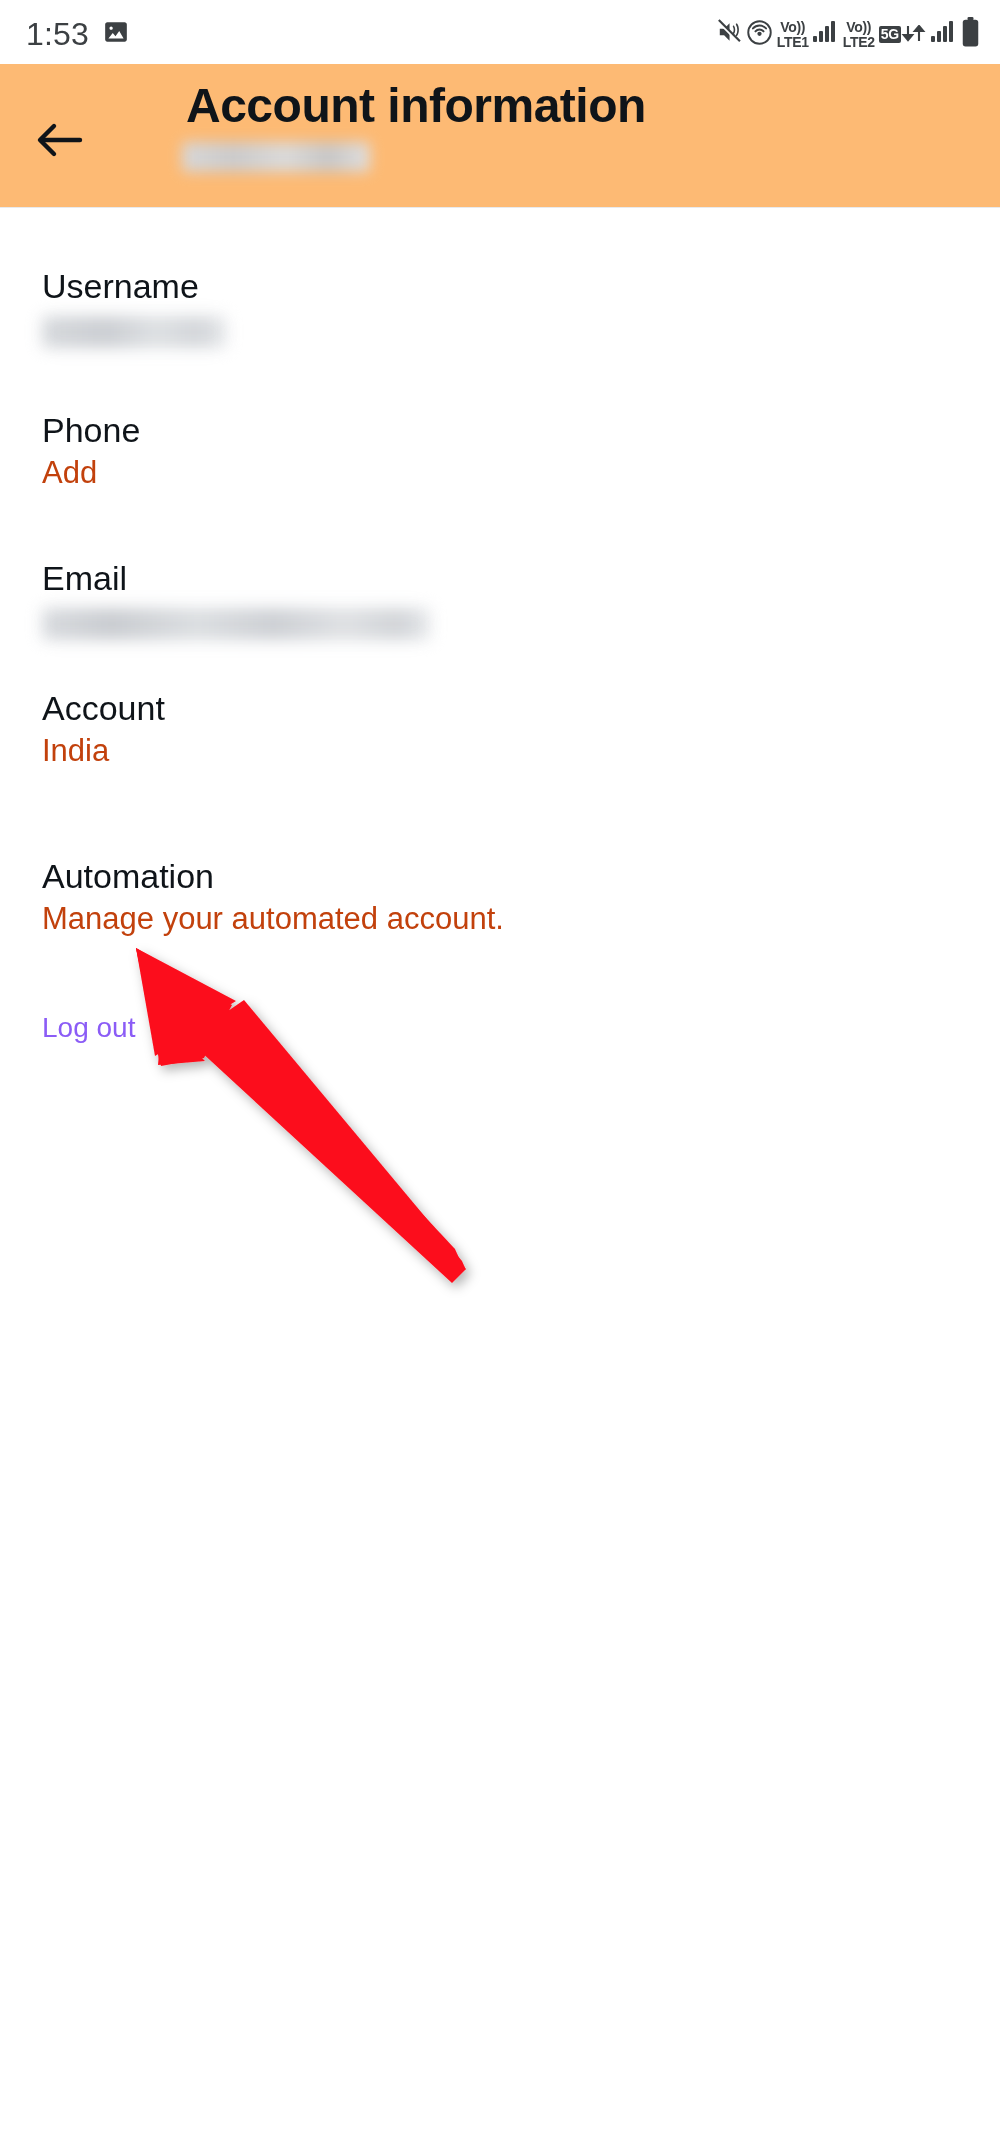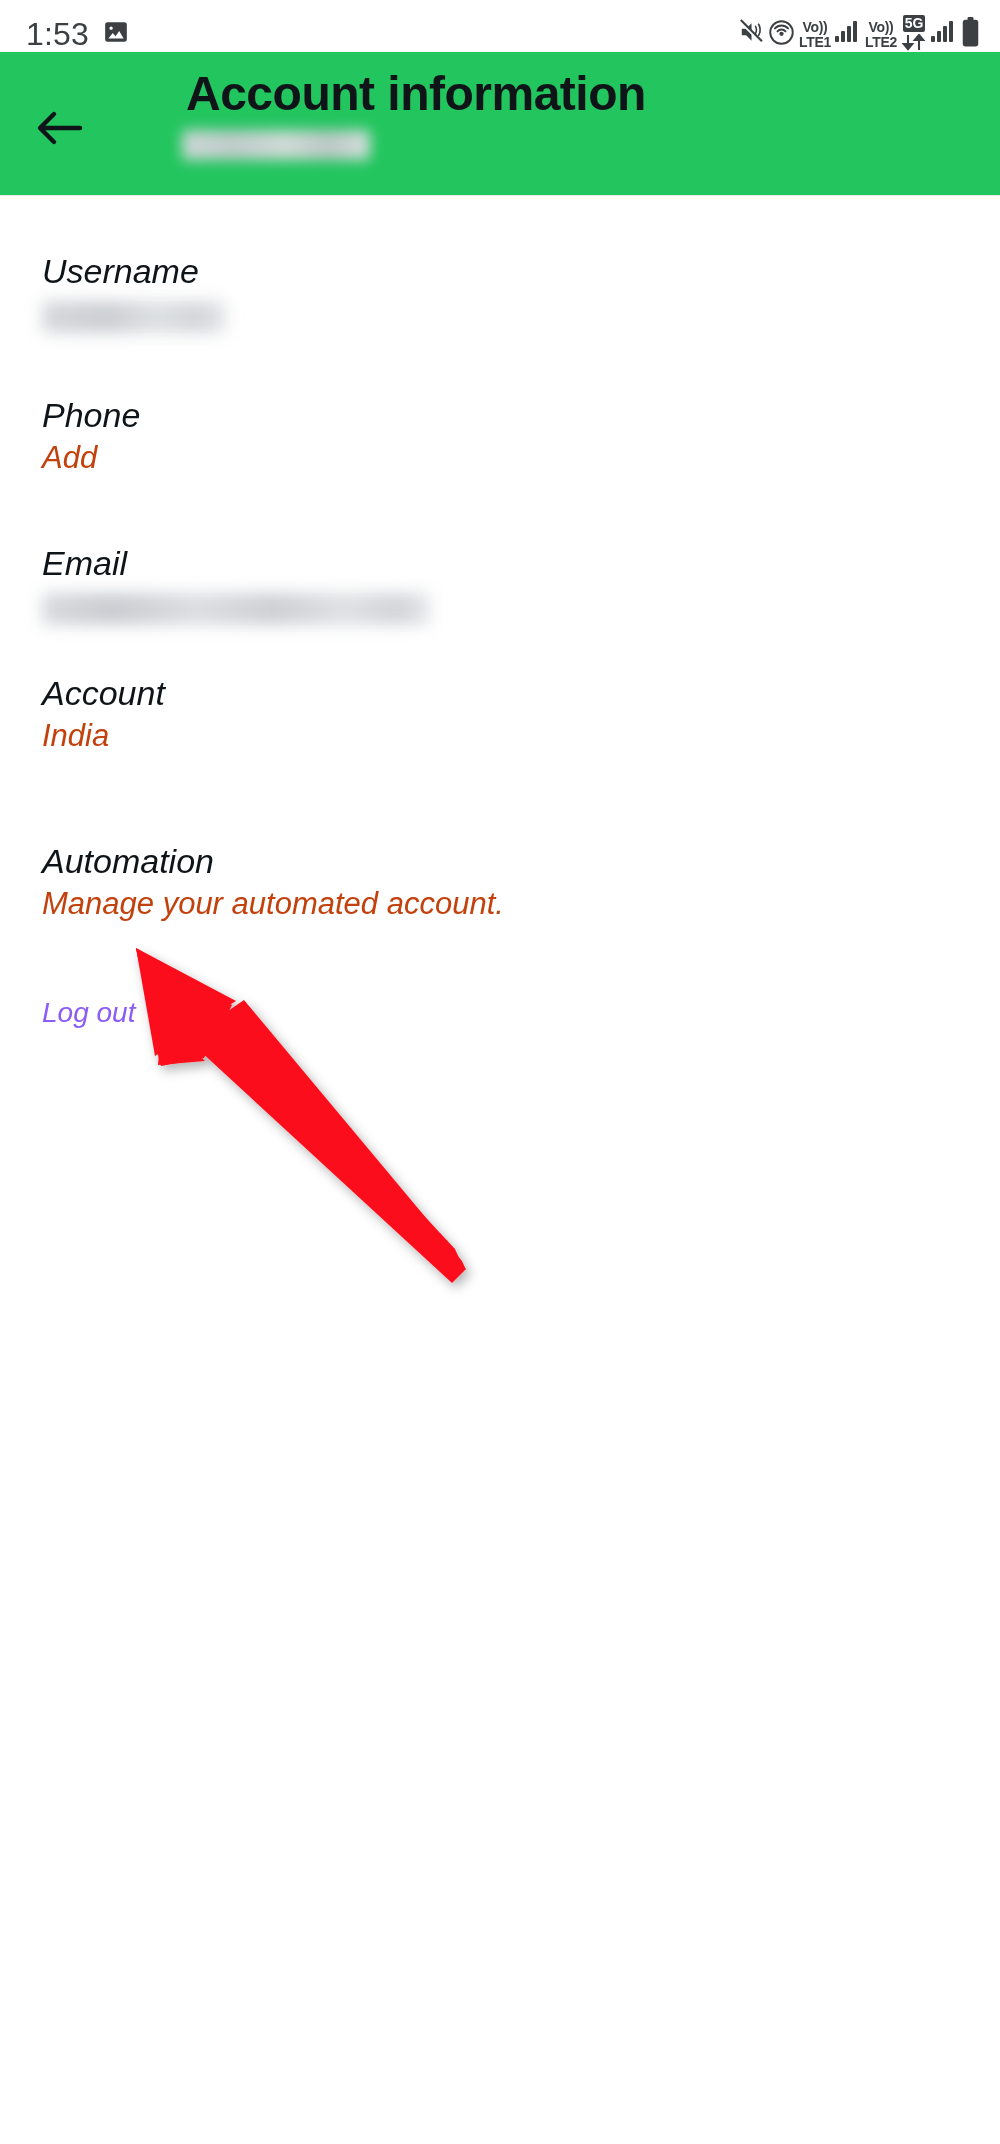--- a/index.html
+++ b/index.html
@@ -54,43 +54,43 @@
     flex-direction: column;
     align-items: center;
     line-height: 1;
     color: #3c4043;
   }
   .volte .vo { font-size: 14px; font-weight: 700; letter-spacing: -0.3px; }
   .volte .lte { font-size: 14px; font-weight: 700; letter-spacing: -0.3px; margin-top: 1px; }
 
   .fiveg-wrap {
     display: flex;
-    flex-direction: column;
+    flex-direction: row;
     align-items: center;
     line-height: 1;
     color: #3c4043;
   }
   .fiveg-badge {
     background: #3c4043;
     color: #ffffff;
     font-size: 14px;
     font-weight: 700;
     padding: 1px 2px 2px 2px;
     border-radius: 2px;
     letter-spacing: -0.2px;
   }
 
   
   .appbar {
     position: absolute;
-    top: 52px; left: 0;
+    top: 64px; left: 0;
     width: 1000px;
     height: 144px;
     border-bottom: 1px solid #e8eaed;
-    background: #22c55e;
+    background: #fdba74;
   }
   .back-btn {
     position: absolute;
     left: 30px;
     top: 48px;
     width: 60px;
     height: 60px;
     display: flex;
     align-items: center;
     justify-content: center;
@@ -115,23 +115,22 @@
     height: 30px;
     background: linear-gradient(90deg,#d6d9dd 0%, #c9ccd1 28%, #d9dcdf 55%, #c5c8cc 78%, #dfe1e4 100%);
     filter: blur(7px);
     border-radius: 4px;
     opacity: 0.95;
   }
 
   
   .content {
     position: absolute;
-    top: 205px; left: 0;
-    width: 1000px;
-    font-style: italic;
+    top: 220px; left: 0;
+    width: 1000px;
   }
   .row {
     padding: 0 42px;
   }
   .row-label {
     font-size: 34px;
     color: #0f1419;
     line-height: 44px;
     font-weight: 400;
   }

